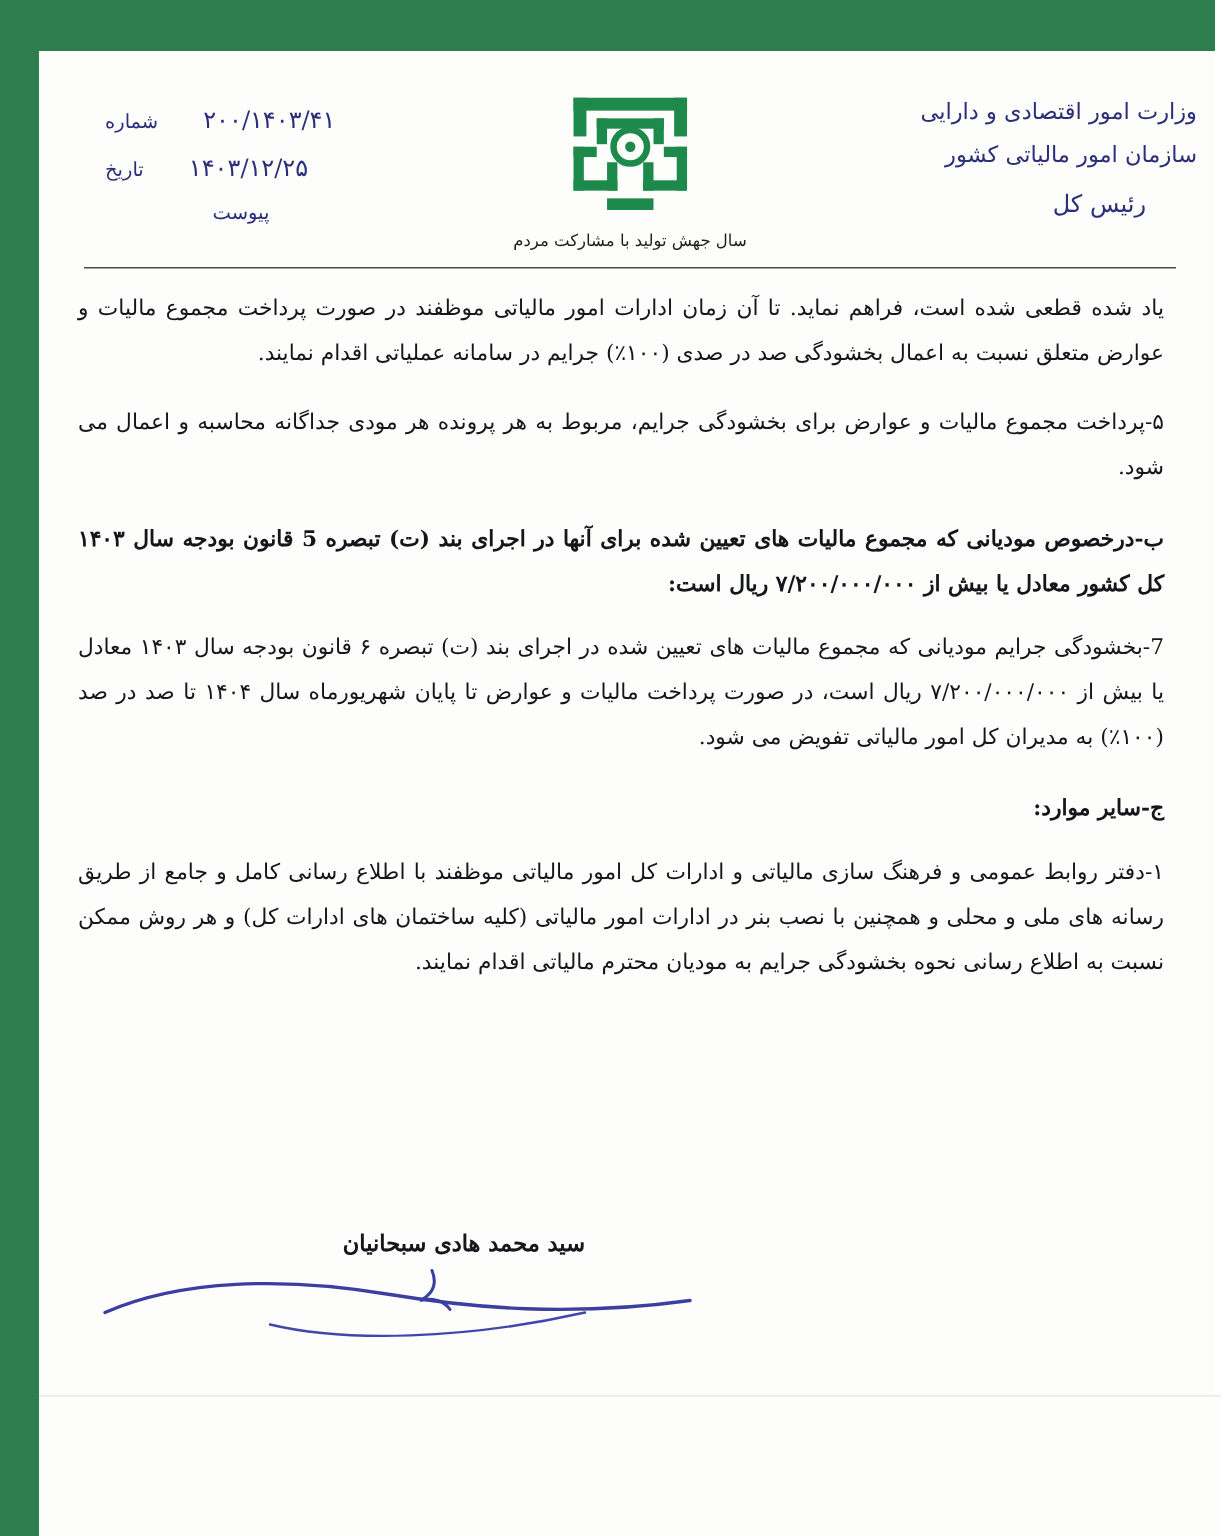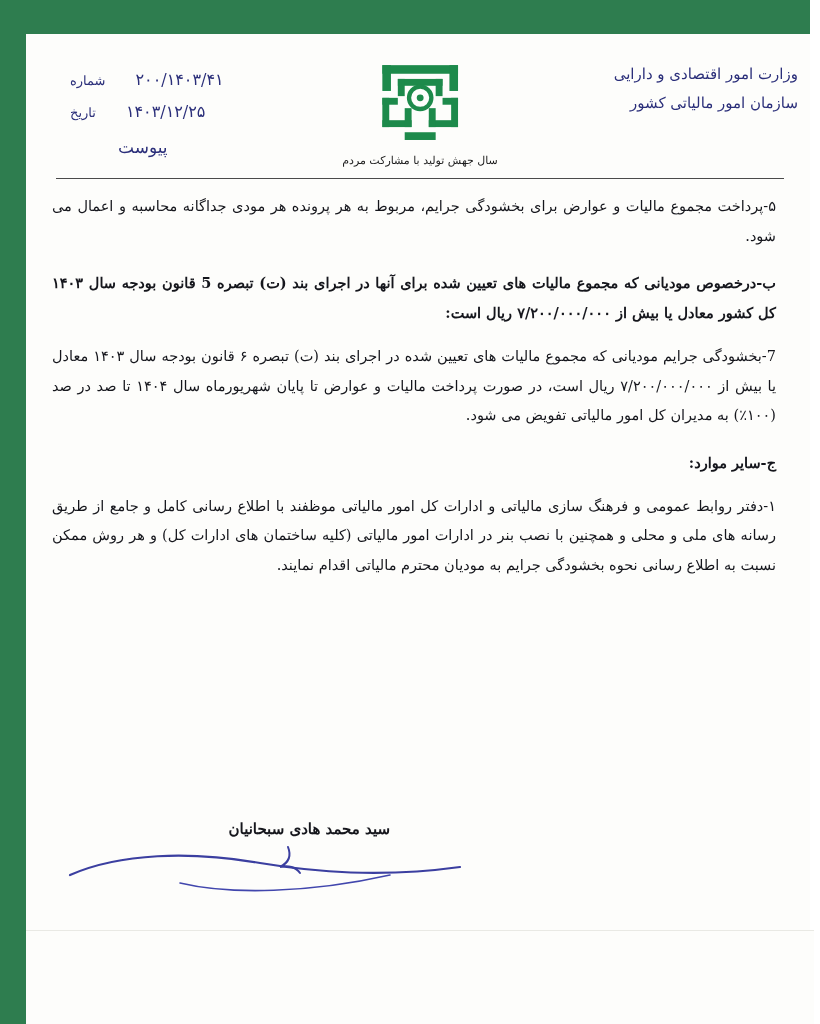--- a/index.html
+++ b/index.html
@@ -78,22 +78,22 @@
     display: flex;
     flex-direction: row-reverse;
     align-items: baseline;
     justify-content: flex-start;
     gap: 30px;
   }
   .hl-label { font-size: 13px; color: #2b2f7a; }
   .hl-value { font-size: 16px; color: #2b2f7a; letter-spacing: 1px; }
   .hl-attach {
     margin-top: 2px;
-    margin-right: 56px;
-    font-size: 17px;
+    margin-right: 44px;
+    font-size: 13px;
   }
   
   .emblem-wrap {
     position: absolute;
     left: 50%;
     transform: translateX(-50%);
     top: 26px;
     text-align: center;
   }
   .emblem {
@@ -180,20 +180,21 @@
   <div class="edge-top"></div>
   <div class="edge-left"></div>
   <div class="paper"></div>
   <div class="edge-right"></div>
 
   <div class="header">
 
     <div class="header-right">
       <div>وزارت امور اقتصادی و دارایی</div>
       <div>سازمان امور مالیاتی کشور</div>
+      <div class="rank">رئیس کل</div>
     </div>
 
     <div class="emblem-wrap">
       <svg class="emblem" viewBox="0 0 100 100">
         <g fill="#1d8a4b">
           <rect x="6" y="6" width="88" height="10"></rect>
           <rect x="6" y="6" width="10" height="30"></rect>
           <rect x="84" y="6" width="10" height="30"></rect>
           <rect x="24" y="22" width="52" height="8"></rect>
           <rect x="24" y="22" width="8" height="20"></rect>
@@ -223,20 +224,21 @@
         <span class="hl-label">تاریخ</span>
         <span class="hl-value">۱۴۰۳/۱۲/۲۵</span>
       </div>
       <div class="hl-attach">پیوست</div>
     </div>
   </div>
 
   <div class="hr-line"></div>
 
   <div class="body">
+    <p class="para">یاد شده قطعی شده است، فراهم نماید. تا آن زمان ادارات امور مالیاتی موظفند در صورت پرداخت مجموع مالیات و عوارض متعلق نسبت به اعمال بخشودگی صد در صدی (۱۰۰٪) جرایم در سامانه عملیاتی اقدام نمایند.</p>
     <p class="para">۵-پرداخت مجموع مالیات و عوارض برای بخشودگی جرایم، مربوط به هر پرونده هر مودی جداگانه محاسبه و اعمال می شود.</p>
     <p class="para heading">ب-درخصوص مودیانی که مجموع مالیات های تعیین شده برای آنها در اجرای بند (ت) تبصره 5 قانون بودجه سال ۱۴۰۳ کل کشور معادل یا بیش از ۷/۲۰۰/۰۰۰/۰۰۰ ریال است:</p>
     <p class="para">7-بخشودگی جرایم مودیانی که مجموع مالیات های تعیین شده در اجرای بند (ت) تبصره ۶ قانون بودجه سال ۱۴۰۳ معادل یا بیش از ۷/۲۰۰/۰۰۰/۰۰۰ ریال است، در صورت پرداخت مالیات و عوارض تا پایان شهریورماه سال ۱۴۰۴ تا صد در صد (۱۰۰٪) به مدیران کل امور مالیاتی تفویض می شود.</p>
     <p class="para heading">ج-سایر موارد:</p>
     <p class="para">۱-دفتر روابط عمومی و فرهنگ سازی مالیاتی و ادارات کل امور مالیاتی موظفند با اطلاع رسانی کامل و جامع از طریق رسانه های ملی و محلی و همچنین با نصب بنر در ادارات امور مالیاتی (کلیه ساختمان های ادارات کل) و هر روش ممکن نسبت به اطلاع رسانی نحوه بخشودگی جرایم به مودیان محترم مالیاتی اقدام نمایند.</p>
   </div>
 
   <div class="sign-block">
     <div class="sign-name">سید محمد هادی سبحانیان</div>
   </div>

